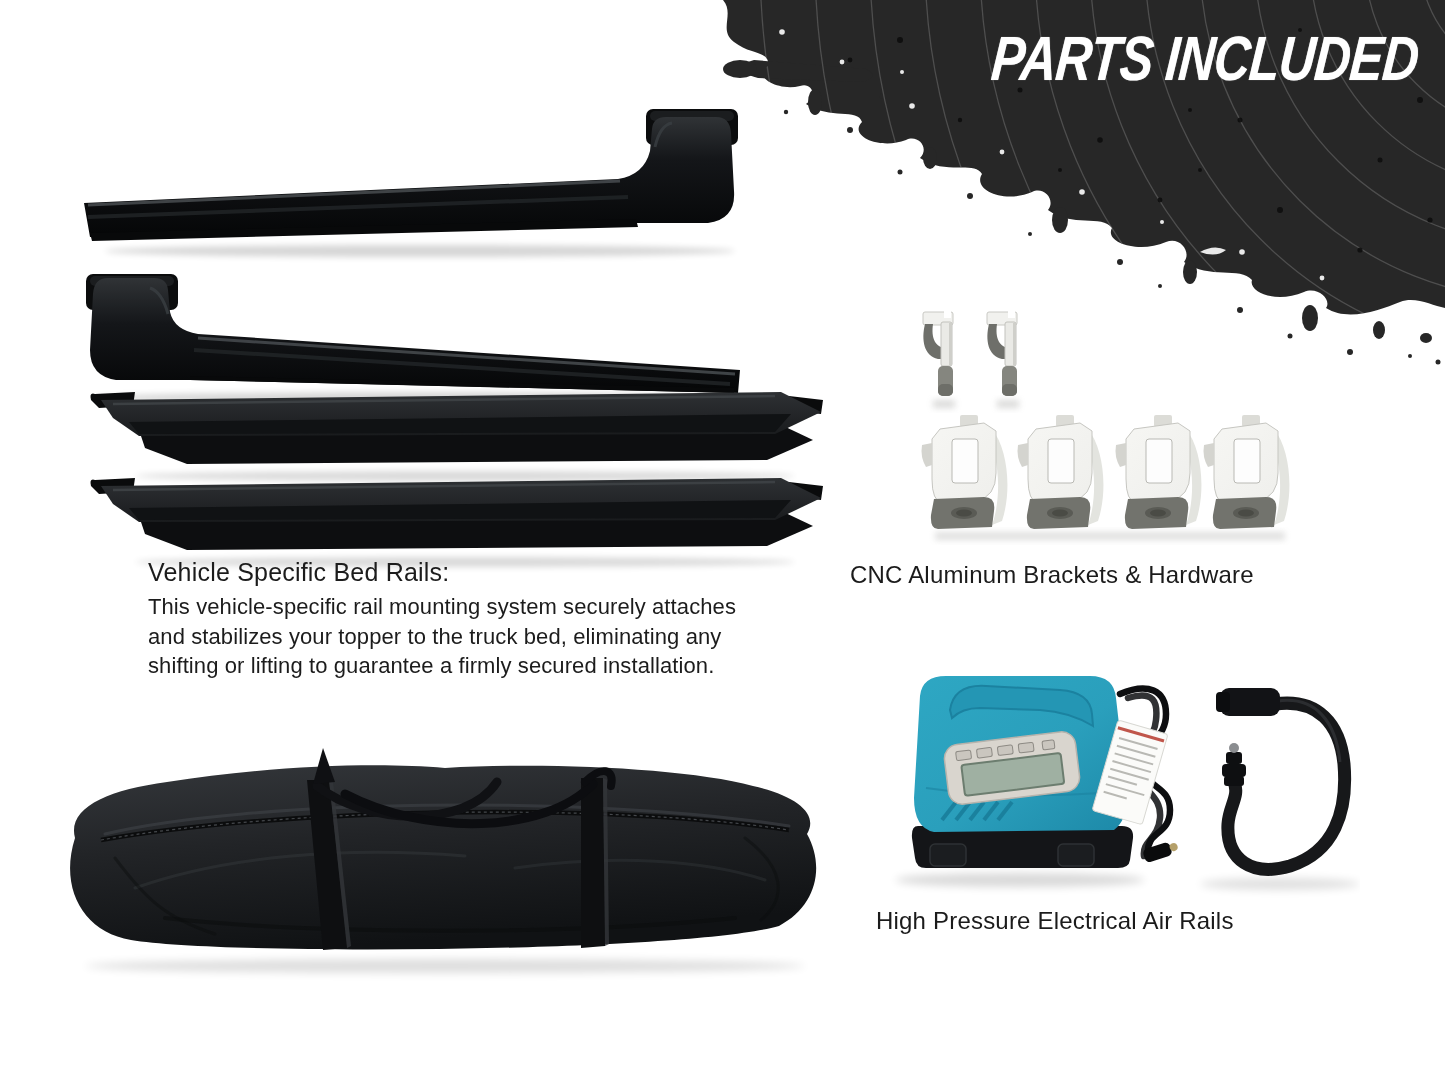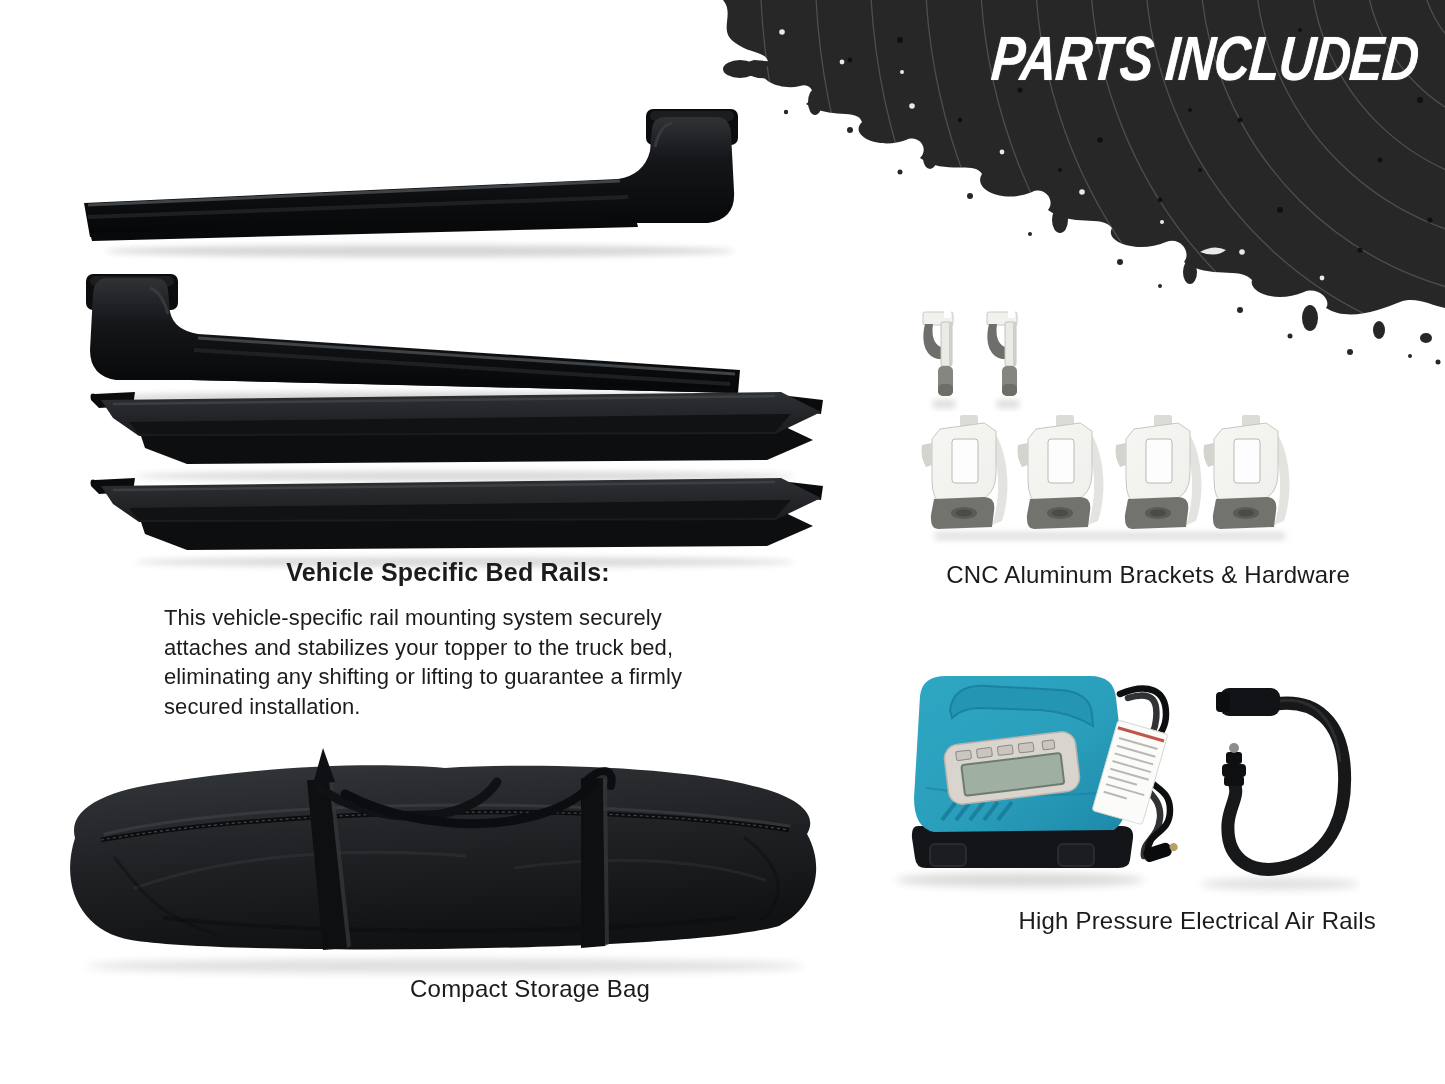--- a/index.html
+++ b/index.html
@@ -13,26 +13,26 @@
     position:absolute;left:975px;top:18px;width:460px;height:80px;
     display:flex;align-items:center;justify-content:center;
     color:var(--title-color,#ffffff);
     font-size:57px;font-weight:bold;font-style:italic;
     letter-spacing:-1px;white-space:nowrap;
     transform:scale(.88,1.10) skewX(-6deg);transform-origin:center;
     text-shadow:0 0 1px rgba(255,255,255,.6);
   }
   
   .caption{
-    position:absolute;text-align:right;color:var(--label-color,#1b1b1b);
+    position:absolute;text-align:left;color:var(--label-color,#1b1b1b);
     font-size:24px;line-height:1.25;letter-spacing:.2px;
   }
   .rails-text{position:absolute;left:148px;top:558px;width:600px;color:#1c1c1c;}
-  .rails-text h3{margin:0 0 5px 0;font-size:25px;font-weight:bold;letter-spacing:.2px;text-align:center;}
-  .rails-text p{margin:16px;font-size:22px;line-height:1.35;letter-spacing:.1px;}
+  .rails-text h3{margin:0 0 5px 0;font-size:25px;font-weight:normal;letter-spacing:.2px;}
+  .rails-text p{margin:0;font-size:22px;line-height:1.35;letter-spacing:.1px;}
 </style>
 </head>
 <body>
 
 <div class="canvas">
 
   <svg class="abs" style="left:600px;top:0;" width="845" height="470" viewBox="0 0 845 470">
     <defs>
       <clipPath id="clipSplash">
         <path d="M123,0 C135,14 118,30 134,42 C152,56 170,50 168,66 C150,74 176,92 200,86
@@ -379,15 +379,14 @@
     <path d="M536,40 L558,40 L560,208 L536,210 Z" fill="#0e0f11"></path>
     <path d="M284,42 L288,44 L306,208 L302,210 Z" fill="#33363a" opacity="0.8"></path>
     <path d="M558,40 L562,42 L564,206 L560,208 Z" fill="#33363a" opacity="0.8"></path>
 
     <path d="M272,48 C320,86 420,92 452,44" fill="none" stroke="#101114" stroke-width="9" stroke-linecap="round"></path>
     <path d="M548,46 C500,96 380,98 300,56" fill="none" stroke="#0c0d10" stroke-width="9" stroke-linecap="round"></path>
     <path d="M268,46 L278,10 L290,44 Z" fill="#0f1013"></path>
     <path d="M540,44 C556,28 570,30 566,48" fill="none" stroke="#0c0d10" stroke-width="8" stroke-linecap="round"></path>
   </svg>
 
-  <div class="caption" style="left:250px;top:974px;width:400px;">Compact Storage Bag</div>
 
 </div>
 
 </body></html>

